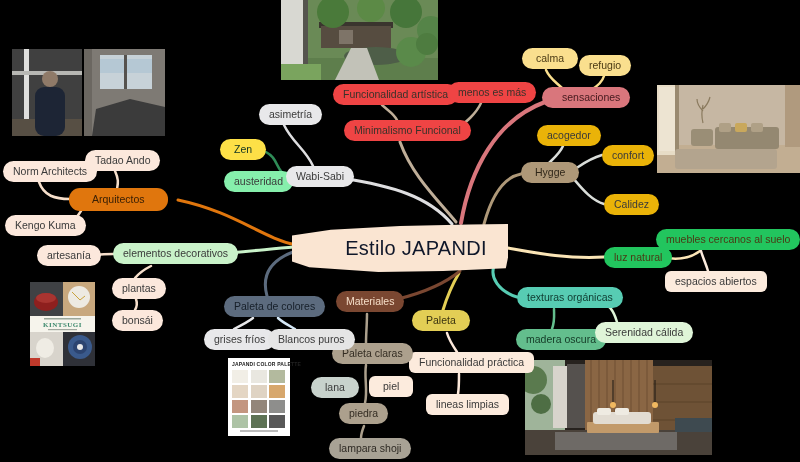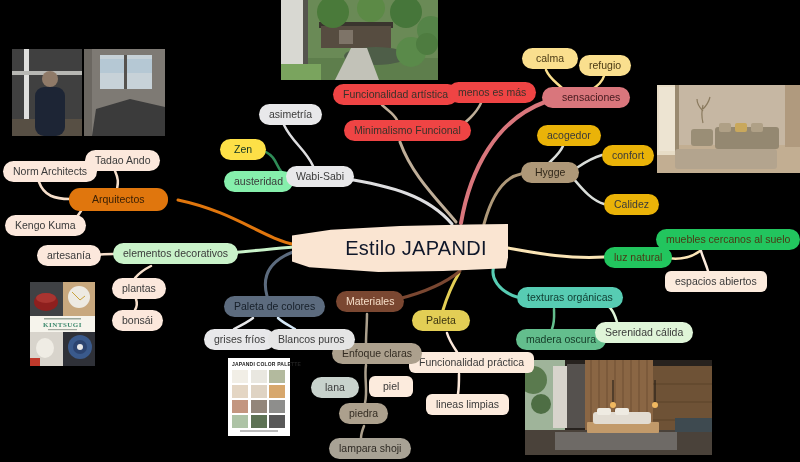--- a/index.html
+++ b/index.html
@@ -275,21 +275,21 @@
 
   <div class="node c-teal" style="left:517px;top:287px">texturas orgánicas</div>
   <div class="node c-midgreen" style="left:516px;top:329px">madera oscura</div>
   <div class="node c-palegreen" style="left:595px;top:322px">Serenidad cálida</div>
 
   <div class="node c-gold wide" style="left:412px;top:310px">Paleta</div>
   <div class="node c-peachlight" style="left:409px;top:352px">Funcionalidad práctica</div>
   <div class="node c-peachlight" style="left:426px;top:394px">lineas limpias</div>
 
   <div class="node c-brown" style="left:336px;top:291px">Materiales</div>
-  <div class="node c-taupe" style="left:332px;top:343px">Enfoque claras</div>
+  <div class="node c-taupe" style="left:332px;top:343px">Paleta claras</div>
   <div class="node c-lanagray wide" style="left:311px;top:377px">lana</div>
   <div class="node c-peachlight wide" style="left:369px;top:376px">piel</div>
   <div class="node c-taupe" style="left:339px;top:403px">piedra</div>
   <div class="node c-lampara" style="left:329px;top:438px">lampara shoji</div>
 
   <div class="node c-slate" style="left:224px;top:296px">Paleta de colores</div>
   <div class="node c-gray" style="left:204px;top:329px">grises fríos</div>
   <div class="node c-bluepale" style="left:268px;top:329px">Blancos puros</div>
 
 </div>

